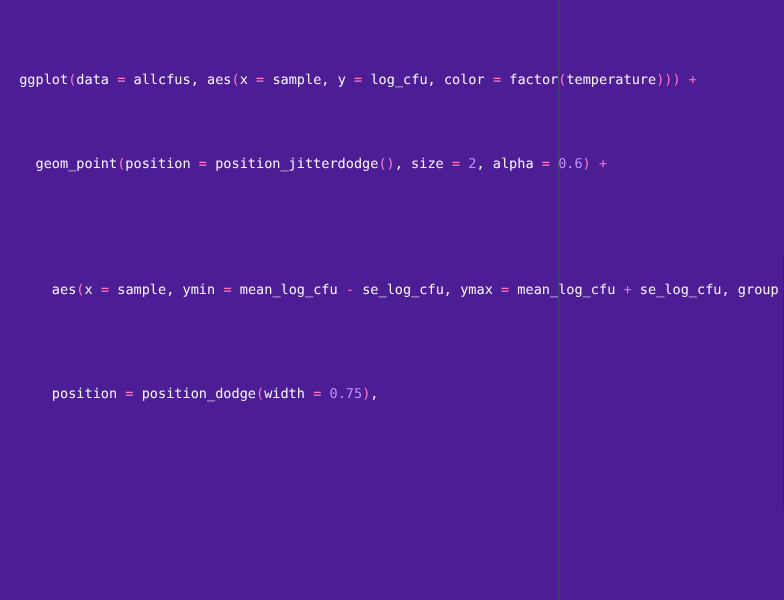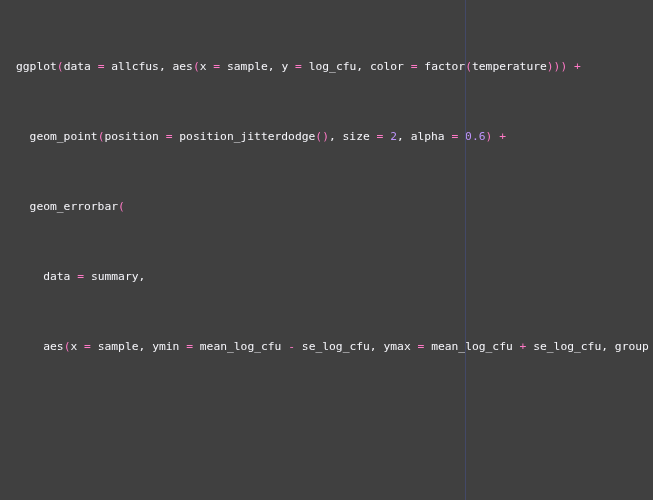--- a/index.html
+++ b/index.html
@@ -56,37 +56,36 @@
   .fn   { color: #f6f6fb; }      
   .id   { color: #f6f6fb; }      
   .op   { color: #ff79c6; }      
   .pu   { color: #ff79c6; }      
   .cm   { color: #f6f6fb; }      
   .num  { color: #bd93f9; }
 </style>
 </head>
 <body>
 
-<div id="editor" style="background: #404040;">
+<div id="editor" style="background: #4c1d95;">
 
   <div id="ruler" style="background: rgb(67, 73, 104); left: 465px;"></div>
 
   <div id="code">
 
     <div class="ln"><span class="fn">ggplot</span><span class="pu">(</span><span class="id">data</span> <span class="op">=</span> <span class="id">allcfus</span><span class="cm">,</span> <span class="fn">aes</span><span class="pu">(</span><span class="id">x</span> <span class="op">=</span> <span class="id">sample</span><span class="cm">,</span> <span class="id">y</span> <span class="op">=</span> <span class="id">log_cfu</span><span class="cm">,</span> <span class="id">color</span> <span class="op">=</span> <span class="fn">factor</span><span class="pu">(</span><span class="id">temperature</span><span class="pu">)))</span> <span class="op">+</span></div>
 
     <div class="ln">  <span class="fn">geom_point</span><span class="pu">(</span><span class="id">position</span> <span class="op">=</span> <span class="fn">position_jitterdodge</span><span class="pu">()</span><span class="cm">,</span> <span class="id">size</span> <span class="op">=</span> <span class="num">2</span><span class="cm">,</span> <span class="id">alpha</span> <span class="op">=</span> <span class="num">0.6</span><span class="pu">)</span> <span class="op">+</span></div>
 
-    <div class="ln">  <span class="fn">geom_errorbar</span><span class="pu">(</span></div>
 
-    <div class="ln">    <span class="id">data</span> <span class="op">=</span> <span class="id">summary</span><span class="cm">,</span></div>
 
     <div class="ln">    <span class="fn">aes</span><span class="pu">(</span><span class="id">x</span> <span class="op">=</span> <span class="id">sample</span><span class="cm">,</span> <span class="id">ymin</span> <span class="op">=</span> <span class="id">mean_log_cfu</span> <span class="op">-</span> <span class="id">se_log_cfu</span><span class="cm">,</span> <span class="id">ymax</span> <span class="op">=</span> <span class="id">mean_log_cfu</span> <span class="op">+</span> <span class="id">se_log_cfu</span><span class="cm">,</span> <span class="id">group</span>  </div>
 
 
+    <div class="ln">    <span class="id">position</span> <span class="op">=</span> <span class="fn">position_dodge</span><span class="pu">(</span><span class="id">width</span> <span class="op">=</span> <span class="num">0.75</span><span class="pu">)</span><span class="cm">,</span></div>
 
     
 
     
 
     
 
     
 
     

